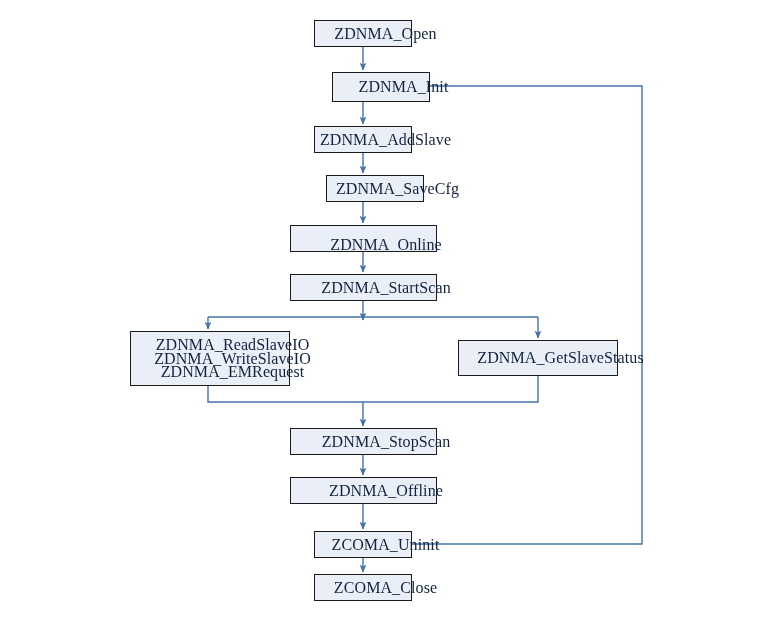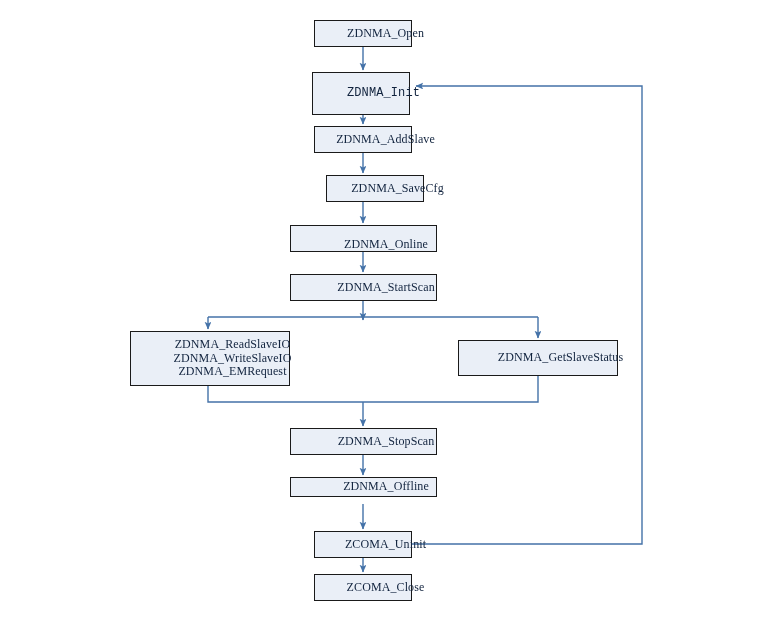--- a/index.html
+++ b/index.html
@@ -27,21 +27,21 @@
   .node {
     position: absolute;
     box-sizing: border-box;
     background: #eaeff7;
     border: 1.5px solid #1a1a1a;
     display: flex;
     flex-direction: column;
     align-items: center;
     justify-content: center;
     color: #11233e;
-    font-size: 12px;
+    font-size: 16px;
     line-height: 13.5px;
     letter-spacing: 0.1px;
     white-space: nowrap;
     z-index: 2;
     padding-left: 45px;
   }
   .node .line {
     display: block;
   }
 </style>
@@ -77,21 +77,21 @@
       <line x1="363" y1="558" x2="363" y2="572" marker-end="url(#arrowhead)"></line>
 
       <path d="M412,544 L642,544 L642,86 L416,86" marker-end="url(#arrowhead)"></path>
     </g>
   </svg>
 
   <div class="node" style="left:314px; top:20px; width:98px; height:27px;">
     <span class="line">ZDNMA_Open</span>
   </div>
 
-  <div class="node" style="left:312px; top:72px; width:98px; height:43px;font-family:Liberation Mono, monospace;">
+  <div class="node" style="left:332px; top:72px; width:98px; height:30px;">
     <span class="line">ZDNMA_Init</span>
   </div>
 
   <div class="node" style="left:314px; top:126px; width:98px; height:27px;">
     <span class="line">ZDNMA_AddSlave</span>
   </div>
 
   <div class="node" style="left:326px; top:175px; width:98px; height:27px;">
     <span class="line">ZDNMA_SaveCfg</span>
   </div>
@@ -111,21 +111,21 @@
   <div class="node" style="left:130px; top:331px; width:160px; height:55px;">
     <span class="line">ZDNMA_ReadSlaveIO</span>
     <span class="line">ZDNMA_WriteSlaveIO</span>
     <span class="line">ZDNMA_EMRequest</span>
   </div>
 
   <div class="node" style="left:290px; top:428px; width:147px; height:27px;">
     <span class="line">ZDNMA_StopScan</span>
   </div>
 
-  <div class="node" style="left:290px; top:477px; width:147px; height:20px;">
+  <div class="node" style="left:290px; top:477px; width:147px; height:27px;">
     <span class="line">ZDNMA_Offline</span>
   </div>
 
   <div class="node" style="left:314px; top:531px; width:98px; height:27px;">
     <span class="line">ZCOMA_Uninit</span>
   </div>
 
   <div class="node" style="left:314px; top:574px; width:98px; height:27px;">
     <span class="line">ZCOMA_Close</span>
   </div>

